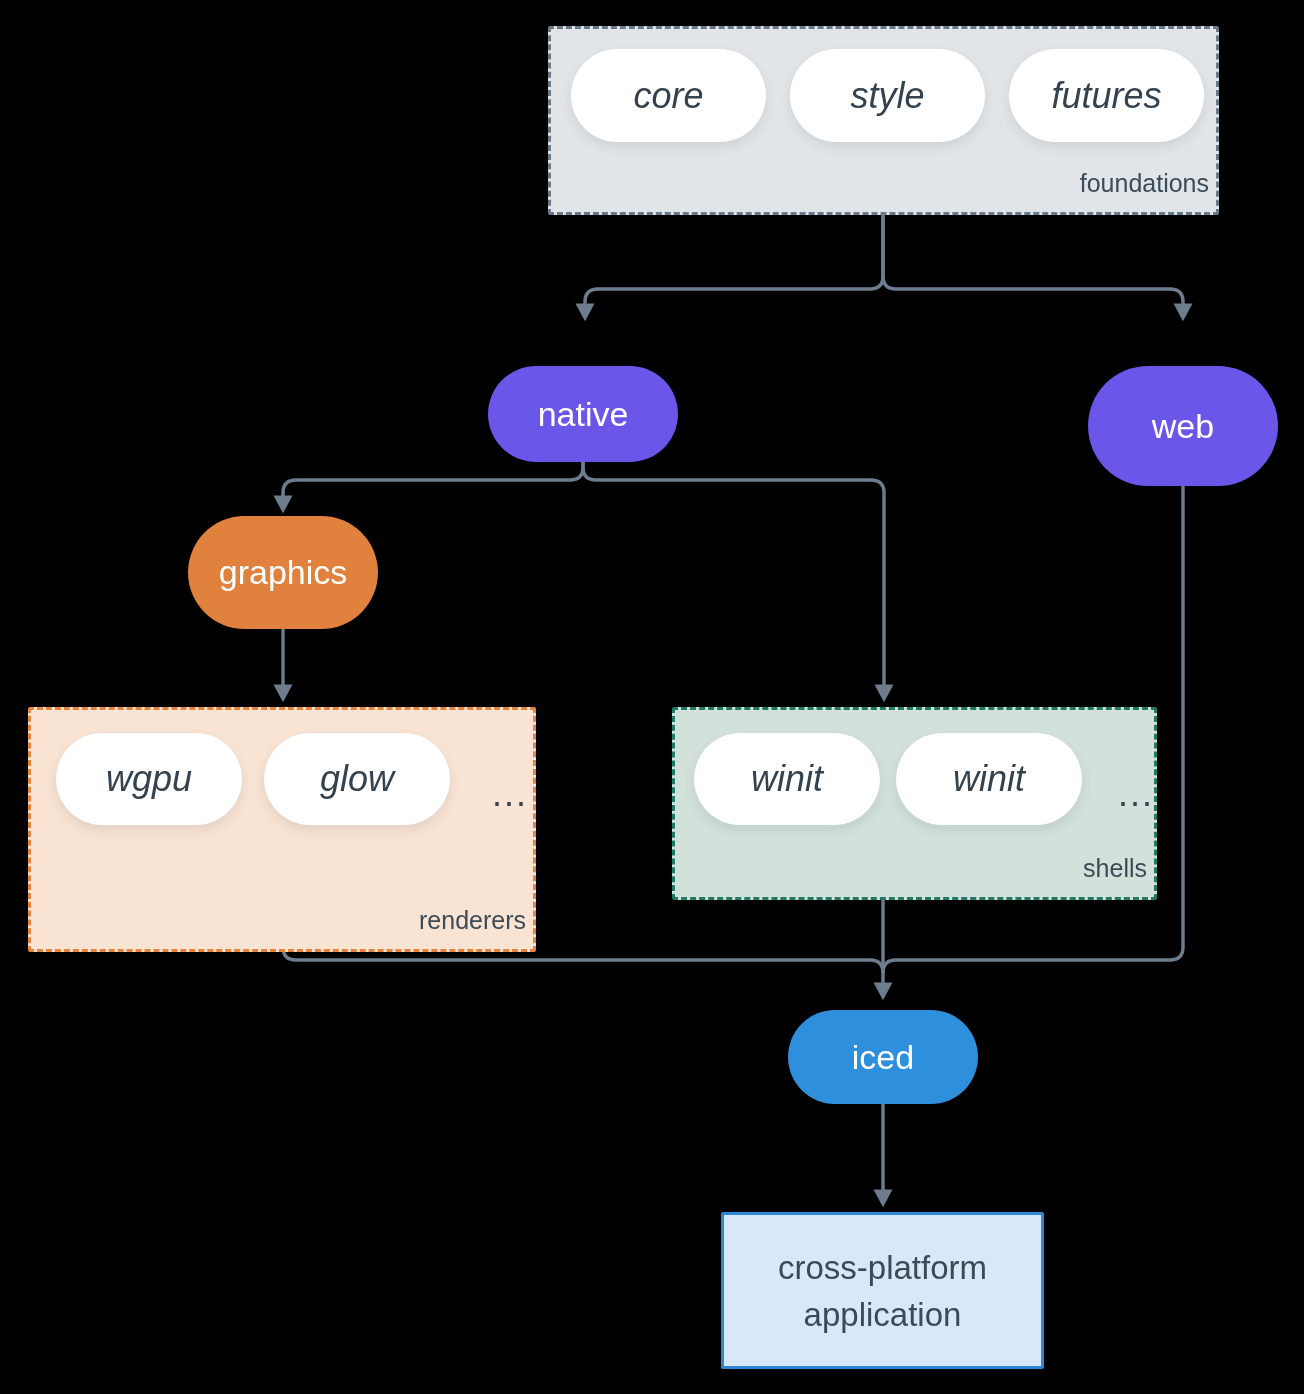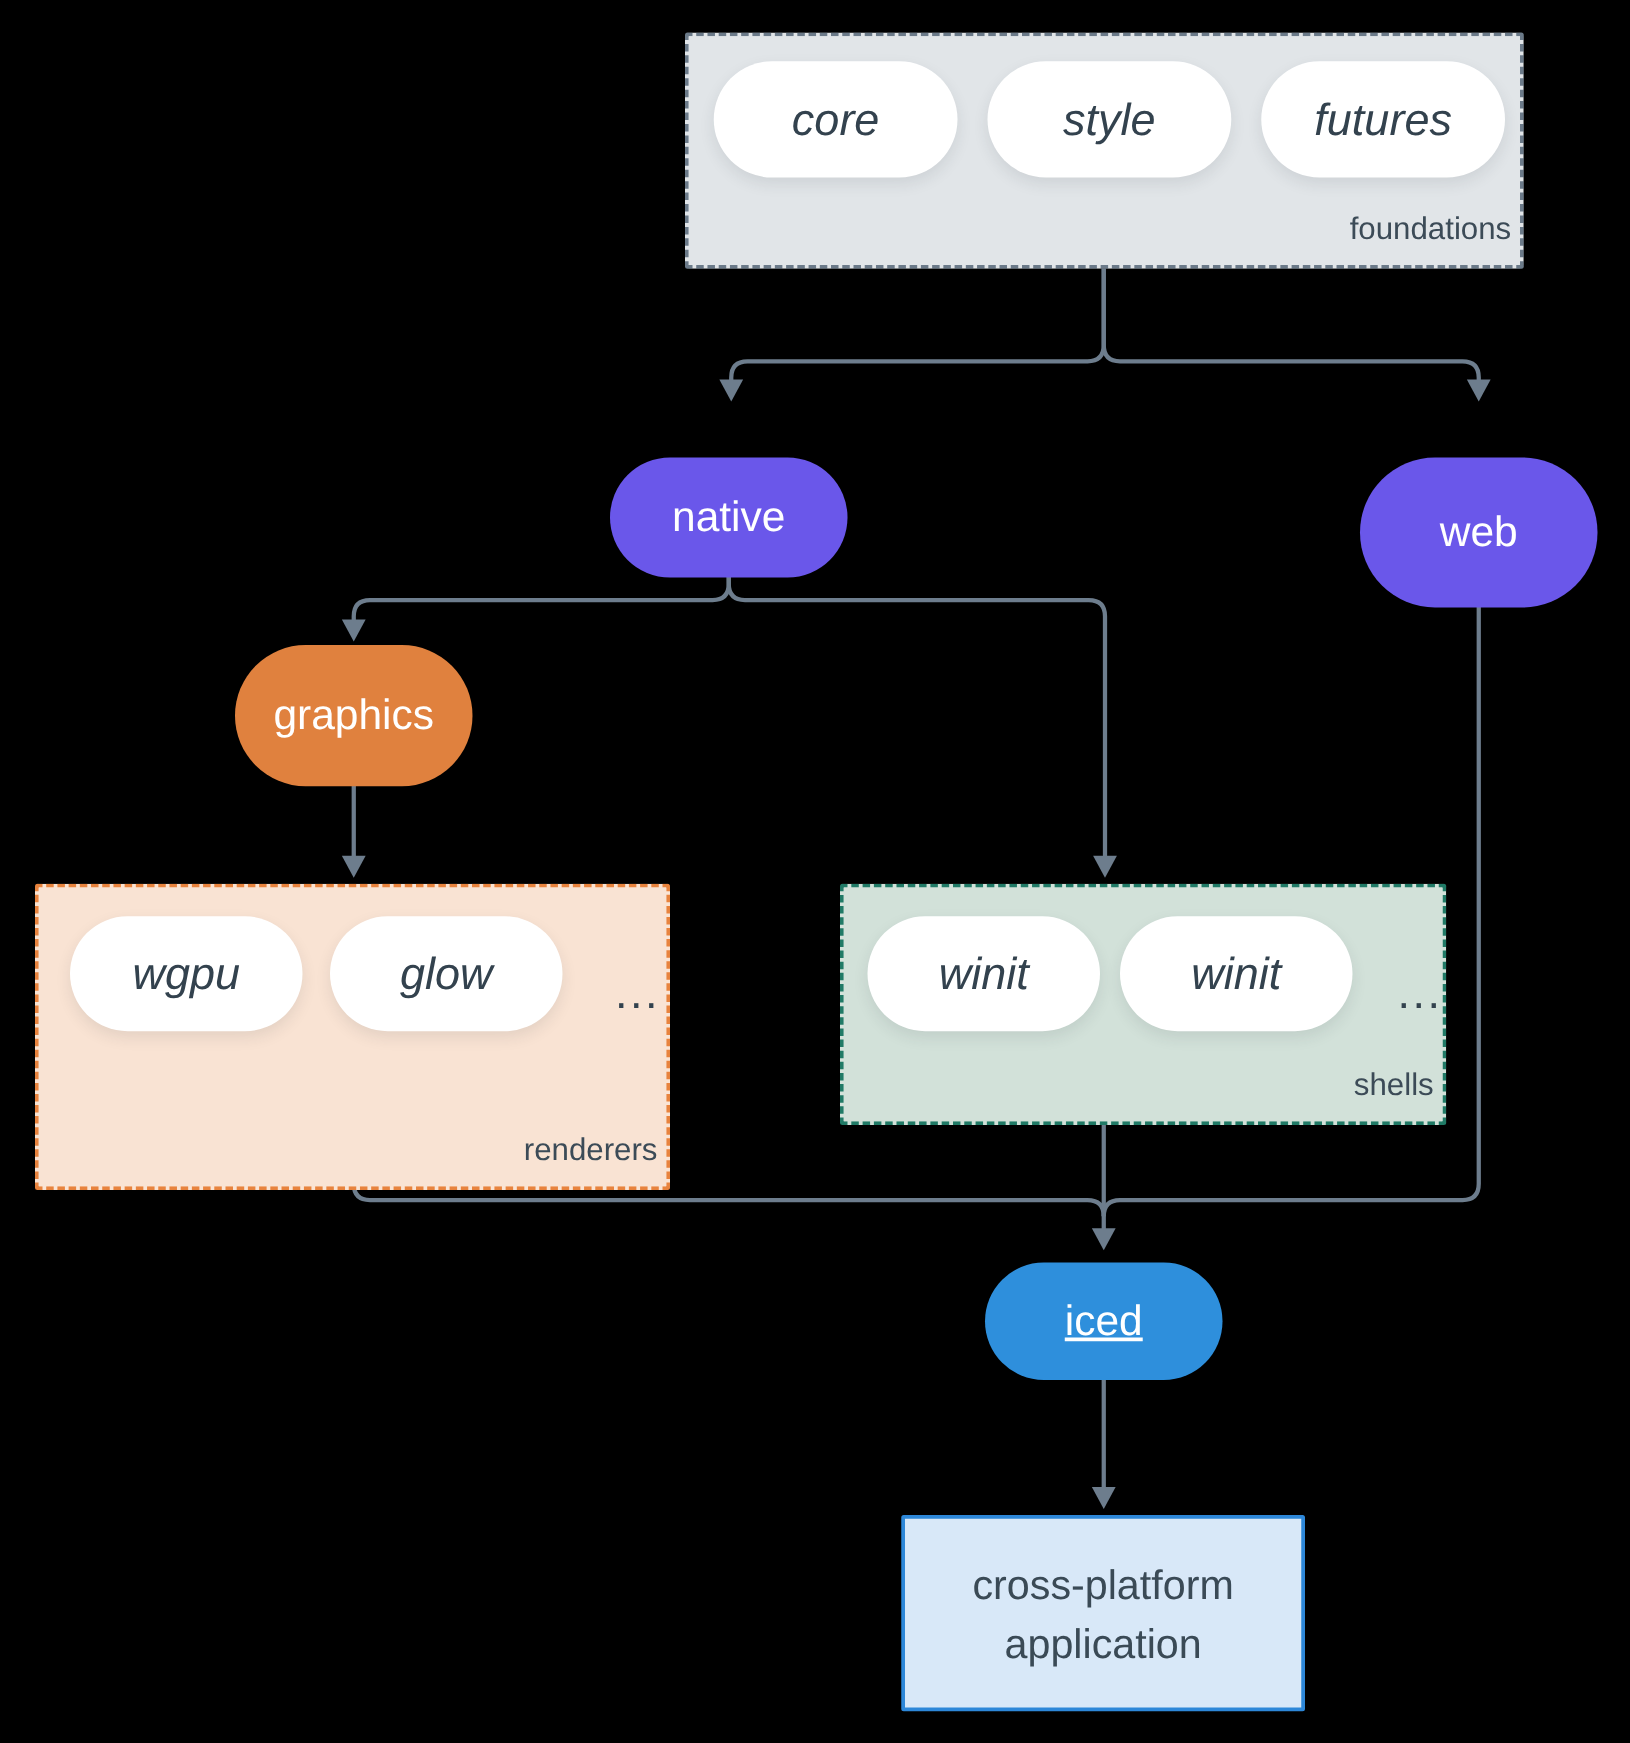--- a/index.html
+++ b/index.html
@@ -23,21 +23,21 @@
   .groupbox .pillrow{display:flex;align-items:flex-start;}
   .group-label{position:absolute;right:7px;bottom:14px;font-size:25px;color:var(--label);}
 
   .pill{display:flex;align-items:center;justify-content:center;
         border-radius:999px;font-size:36px;color:var(--text-dark);font-style:italic;}
   .pill.white{background:var(--pill-bg);box-shadow:0 5px 12px rgba(40,50,60,.10);}
   .node{position:absolute;display:flex;align-items:center;justify-content:center;
         border-radius:999px;font-size:34px;color:#ffffff;}
   .node.purple{background:var(--purple);margin-top:41px;}
   .node.orange{background:var(--orange);}
-  .node.blue{background:var(--blue);text-decoration:underline;}
+  .node.blue{background:var(--blue);}
 
   .foundations{left:548px;top:26px;width:671px;height:189px;
      background:var(--foundations-bg);border:3px dashed var(--foundations-border);}
   .foundations .pillrow{padding:20px 0 0 20px;gap:24px;}
   .foundations .pill{width:195px;height:93px;}
 
   .renderers{left:28px;top:707px;width:508px;height:245px;
      background:var(--renderers-bg);border:3px dashed var(--renderers-border);}
   .renderers .pillrow{padding:23px 0 0 25px;gap:22px;}
   .renderers .pill{width:186px;height:92px;}

